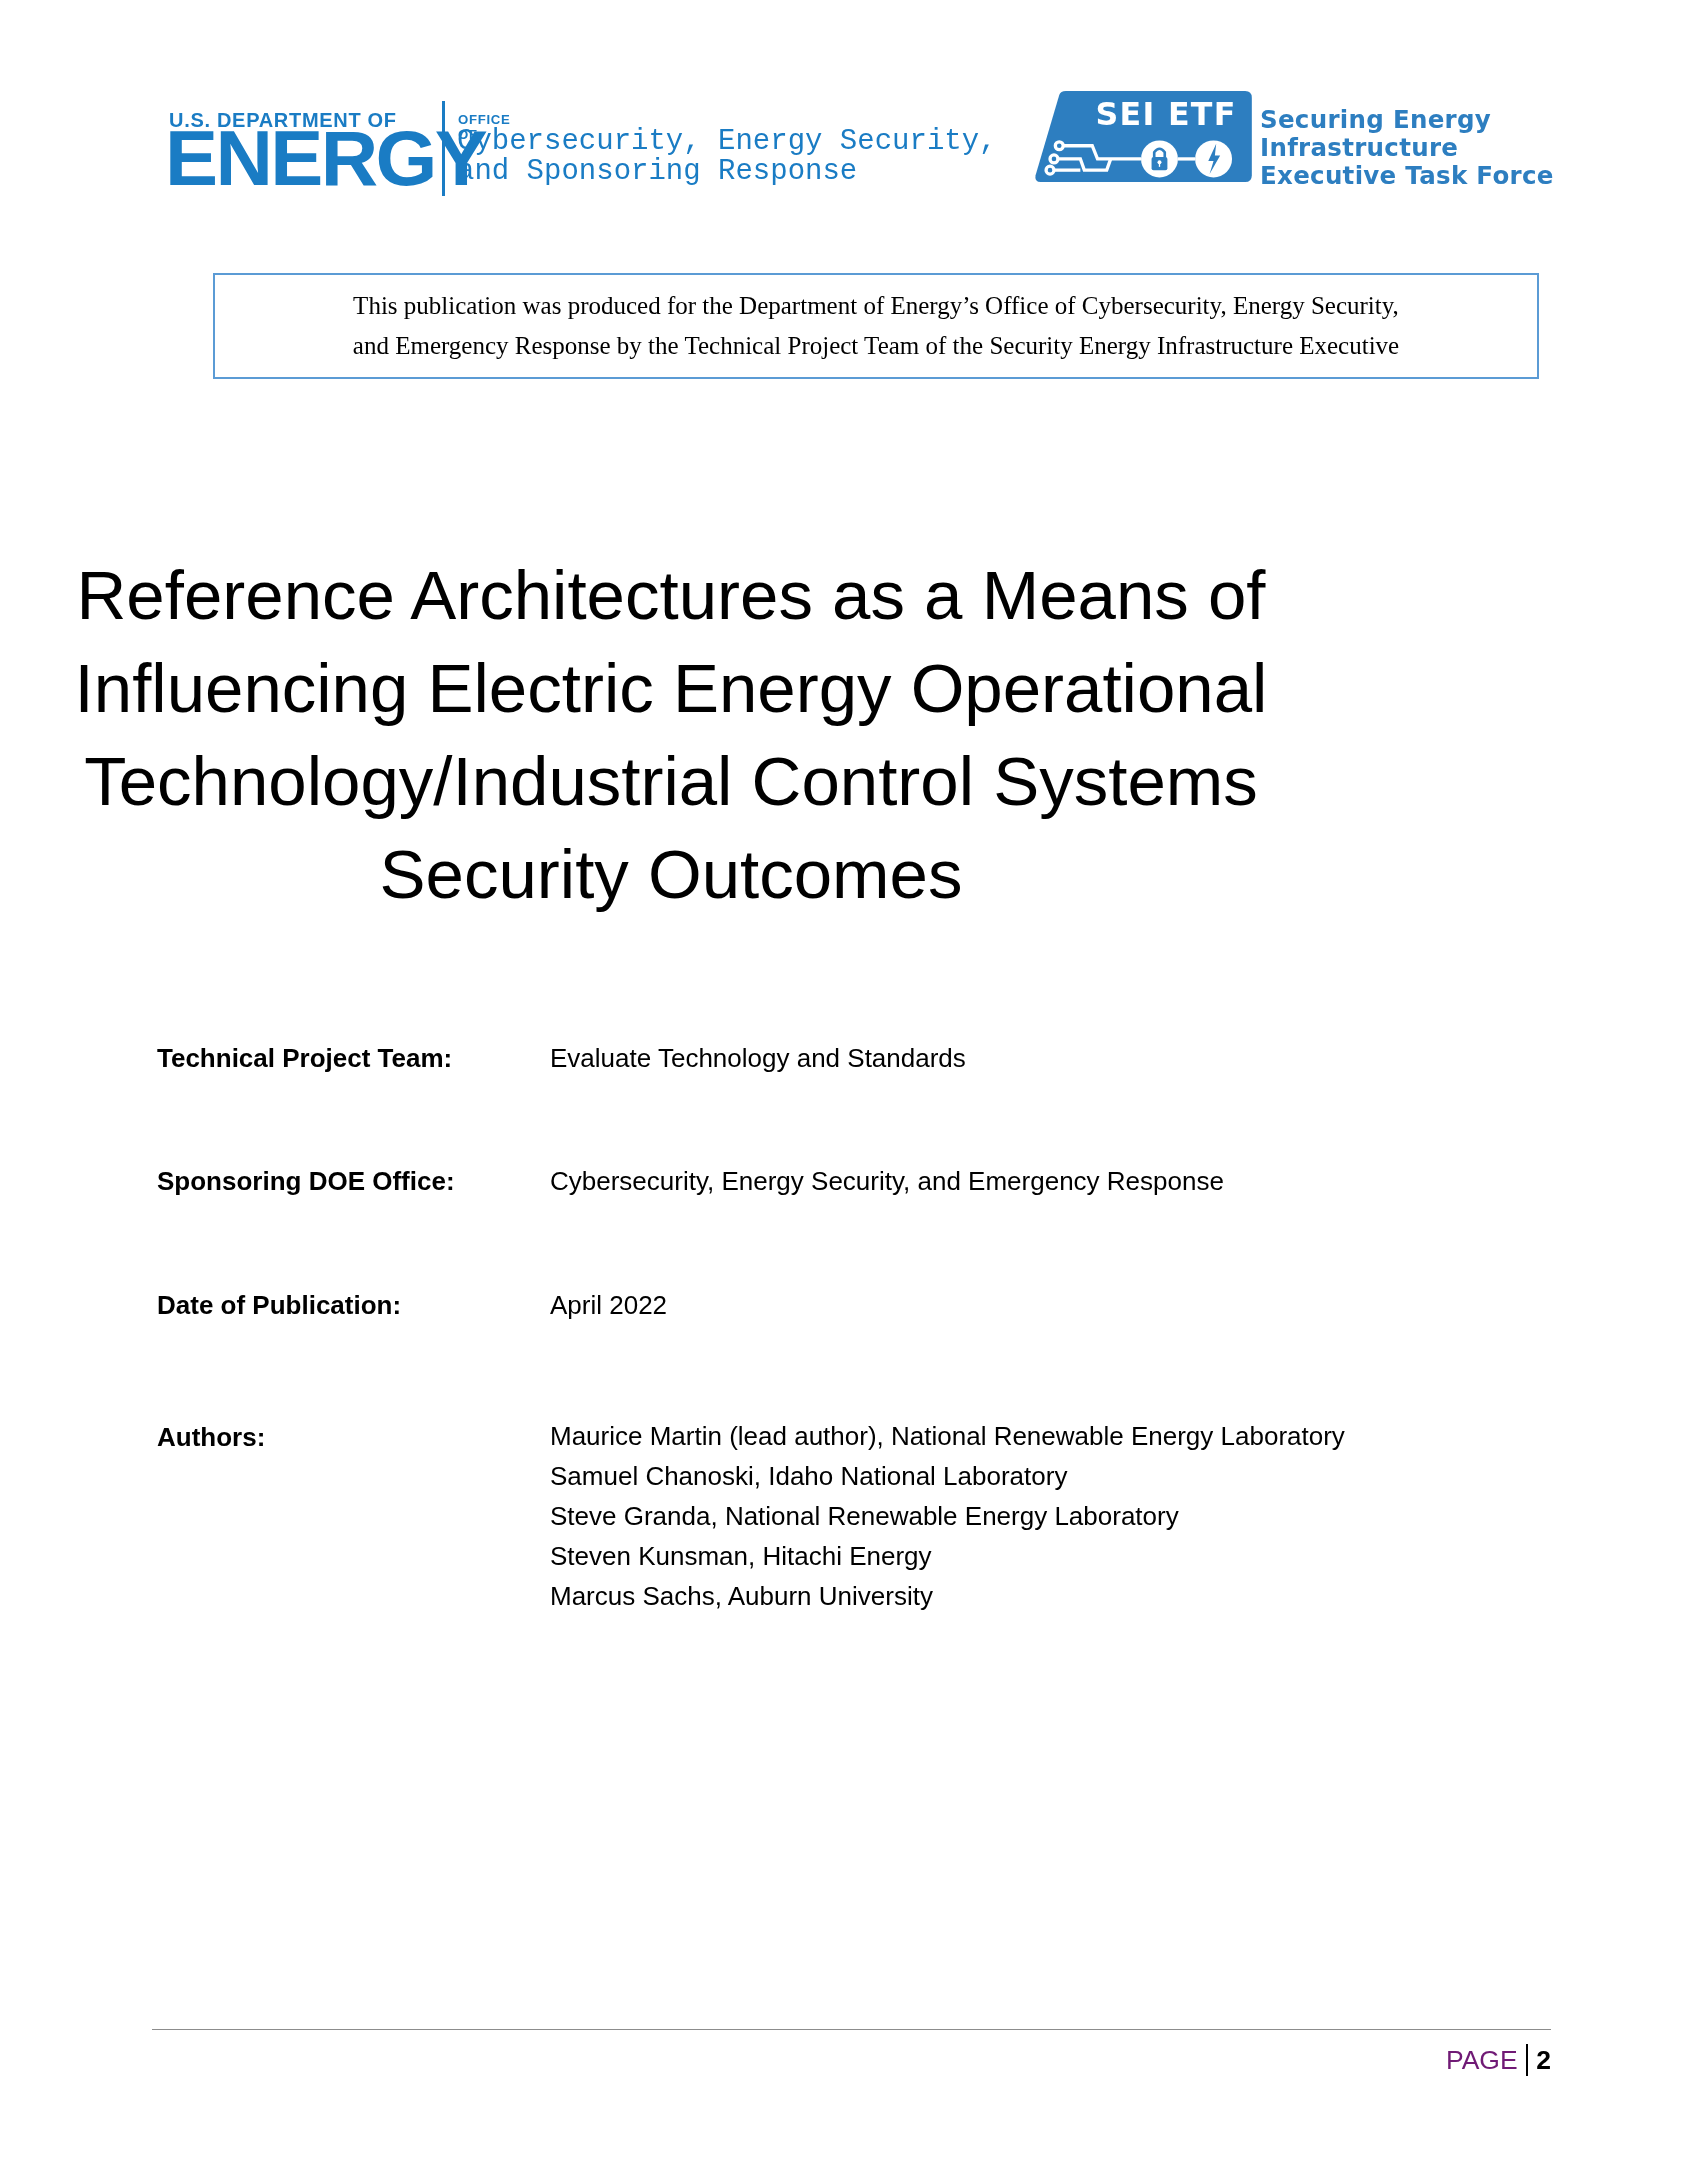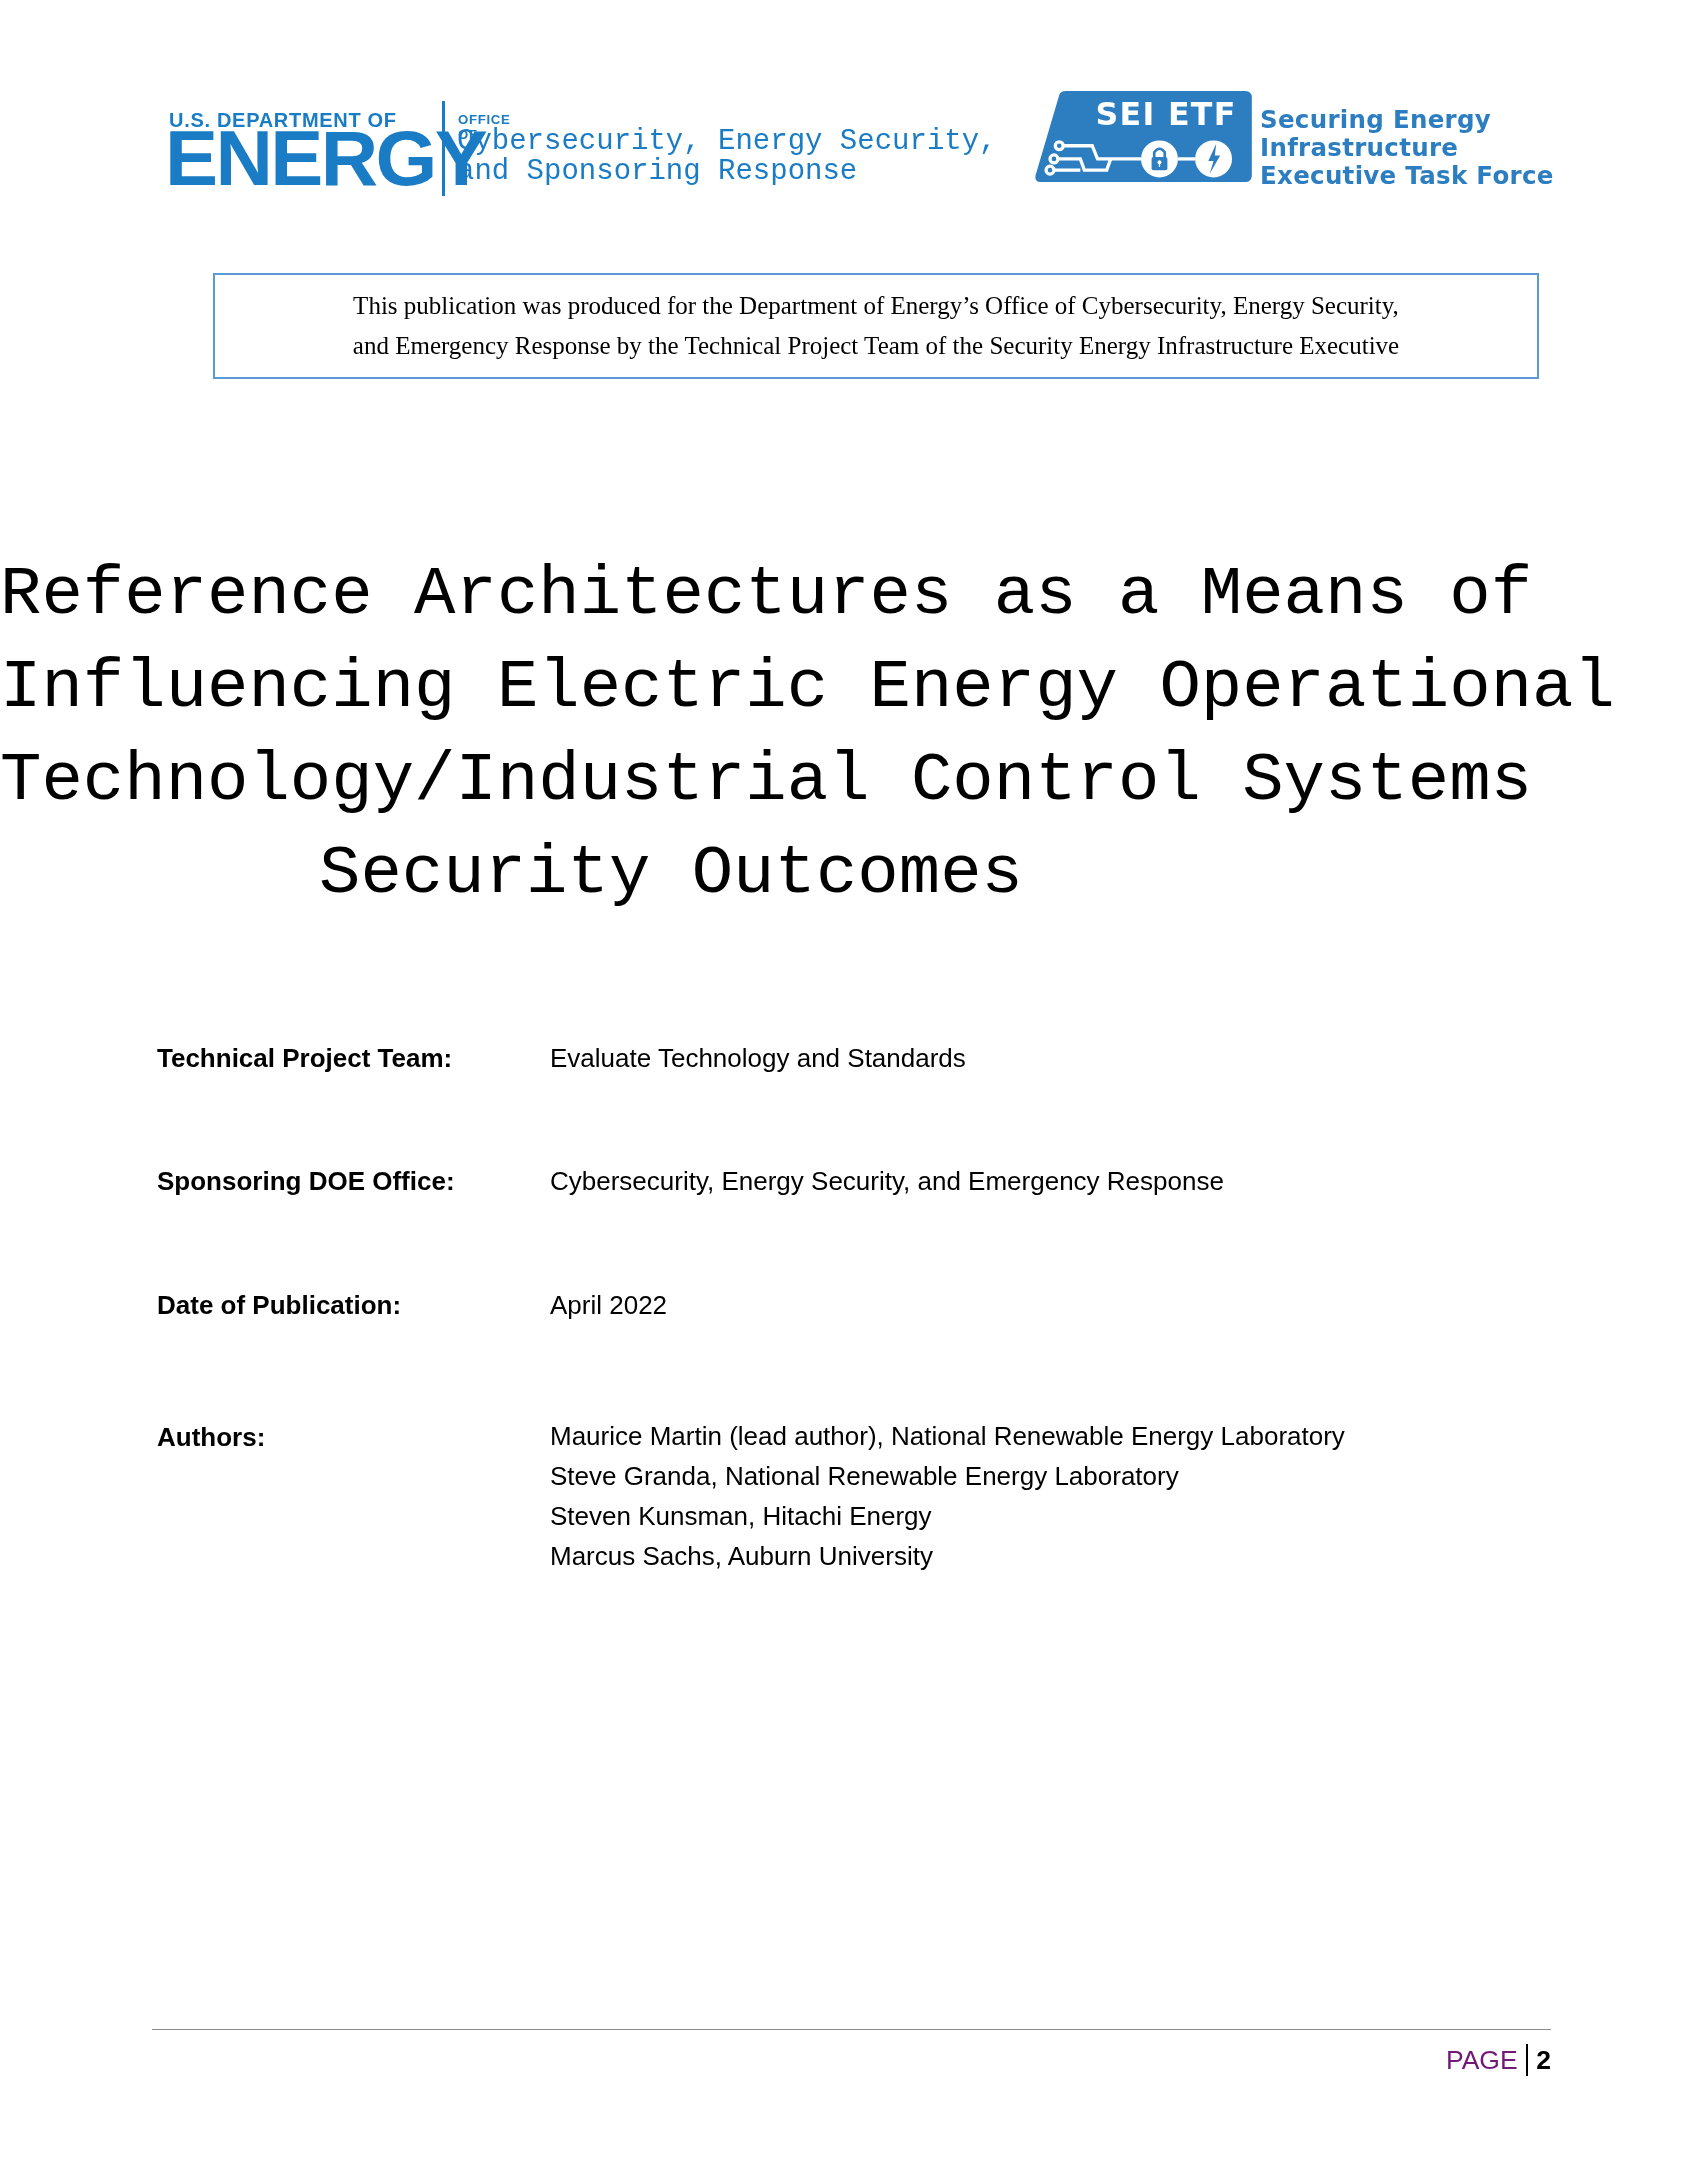--- a/index.html
+++ b/index.html
@@ -23,21 +23,21 @@
               font-size: 24.5px; color: #2d7ec0; line-height: 28px; white-space: nowrap; letter-spacing: 0.3px; }
 
   
   .notice { left: 213px; top: 273px; width: 1326px; height: 106px; border: 2px solid #5b9bd5;
             box-sizing: border-box; display: flex; flex-direction: column; justify-content: center;
             align-items: center; font-family: Liberation Serif, serif; font-size: 25px; line-height: 40px; }
   .notice span { display: block; white-space: nowrap; }
 
   
   .title { left: 0; width: 1342px; top: 549px; text-align: center;
-           font-family: Liberation Mono, monospace; font-weight: normal; font-size: 69px;
+           font-family: Liberation Sans, sans-serif; font-weight: normal; font-size: 69px;
            line-height: 93px; color: #000; }
   .title span { display: block; white-space: nowrap; }
 
   
   .meta-label { left: 157px; font-weight: bold; font-size: 26px; white-space: nowrap; }
   .meta-value { left: 550px; font-size: 26px; white-space: nowrap; }
   .authors { left: 550px; top: 1416px; font-size: 26px; line-height: 40px; }
   .authors span { display: block; white-space: nowrap; }
 
   
@@ -110,20 +110,21 @@
 
 <div class="abs meta-label" style="top:1166px;">Sponsoring DOE Office:</div>
 <div class="abs meta-value" style="top:1166px;">Cybersecurity, Energy Security, and Emergency Response</div>
 
 <div class="abs meta-label" style="top:1290px;">Date of Publication:</div>
 <div class="abs meta-value" style="top:1290px;">April 2022</div>
 
 <div class="abs meta-label" style="top:1422px;">Authors:</div>
 <div class="abs authors">
   <span>Maurice Martin (lead author), National Renewable Energy Laboratory</span>
+  <span>Samuel Chanoski, Idaho National Laboratory</span>
   <span>Steve Granda, National Renewable Energy Laboratory</span>
   <span>Steven Kunsman, Hitachi Energy</span>
   <span>Marcus Sachs, Auburn University</span>
 </div>
 
 <div class="abs footer-rule"></div>
 <div class="abs page-num">
   <span class="page-label">PAGE</span>
   <span class="page-sep"></span>
   <span class="page-digit">2</span>

